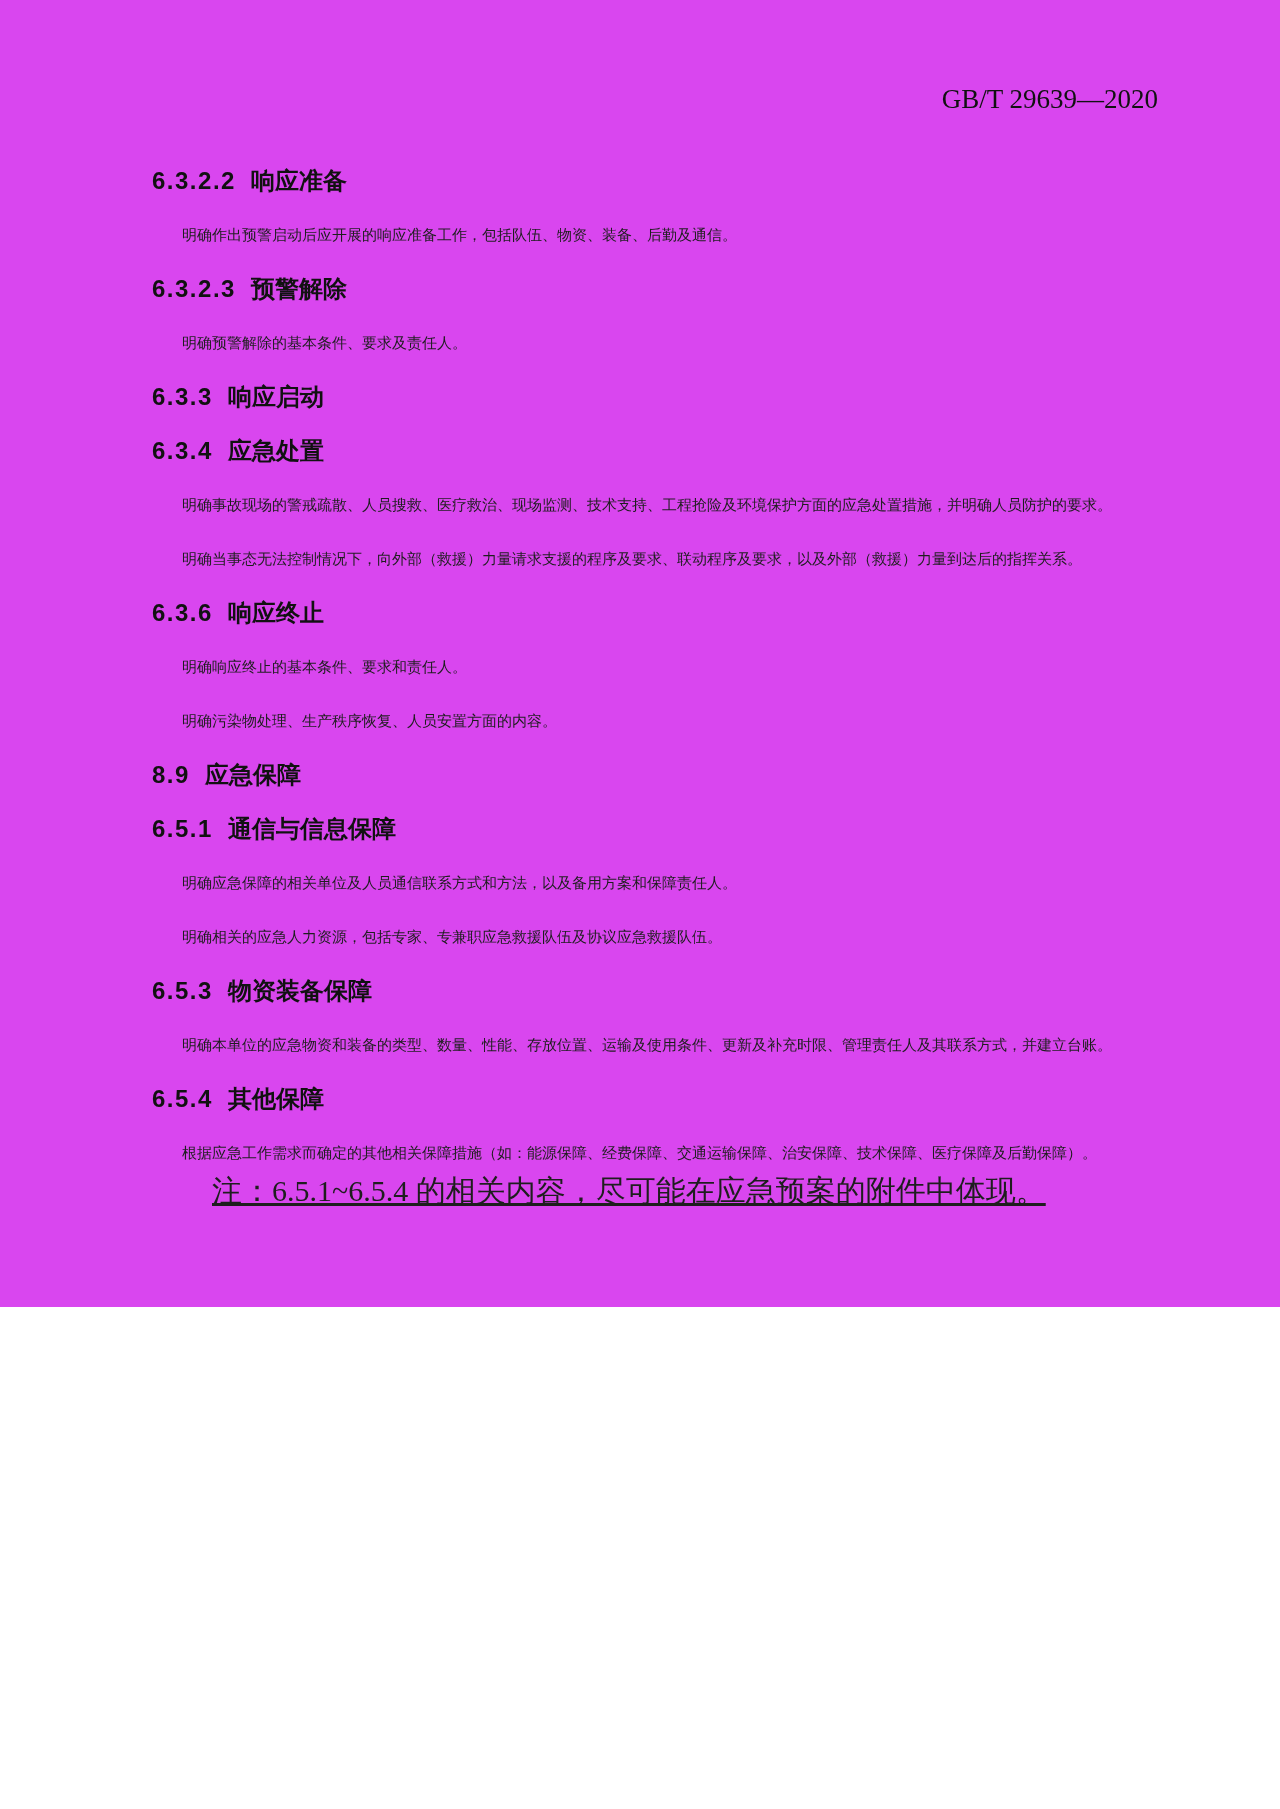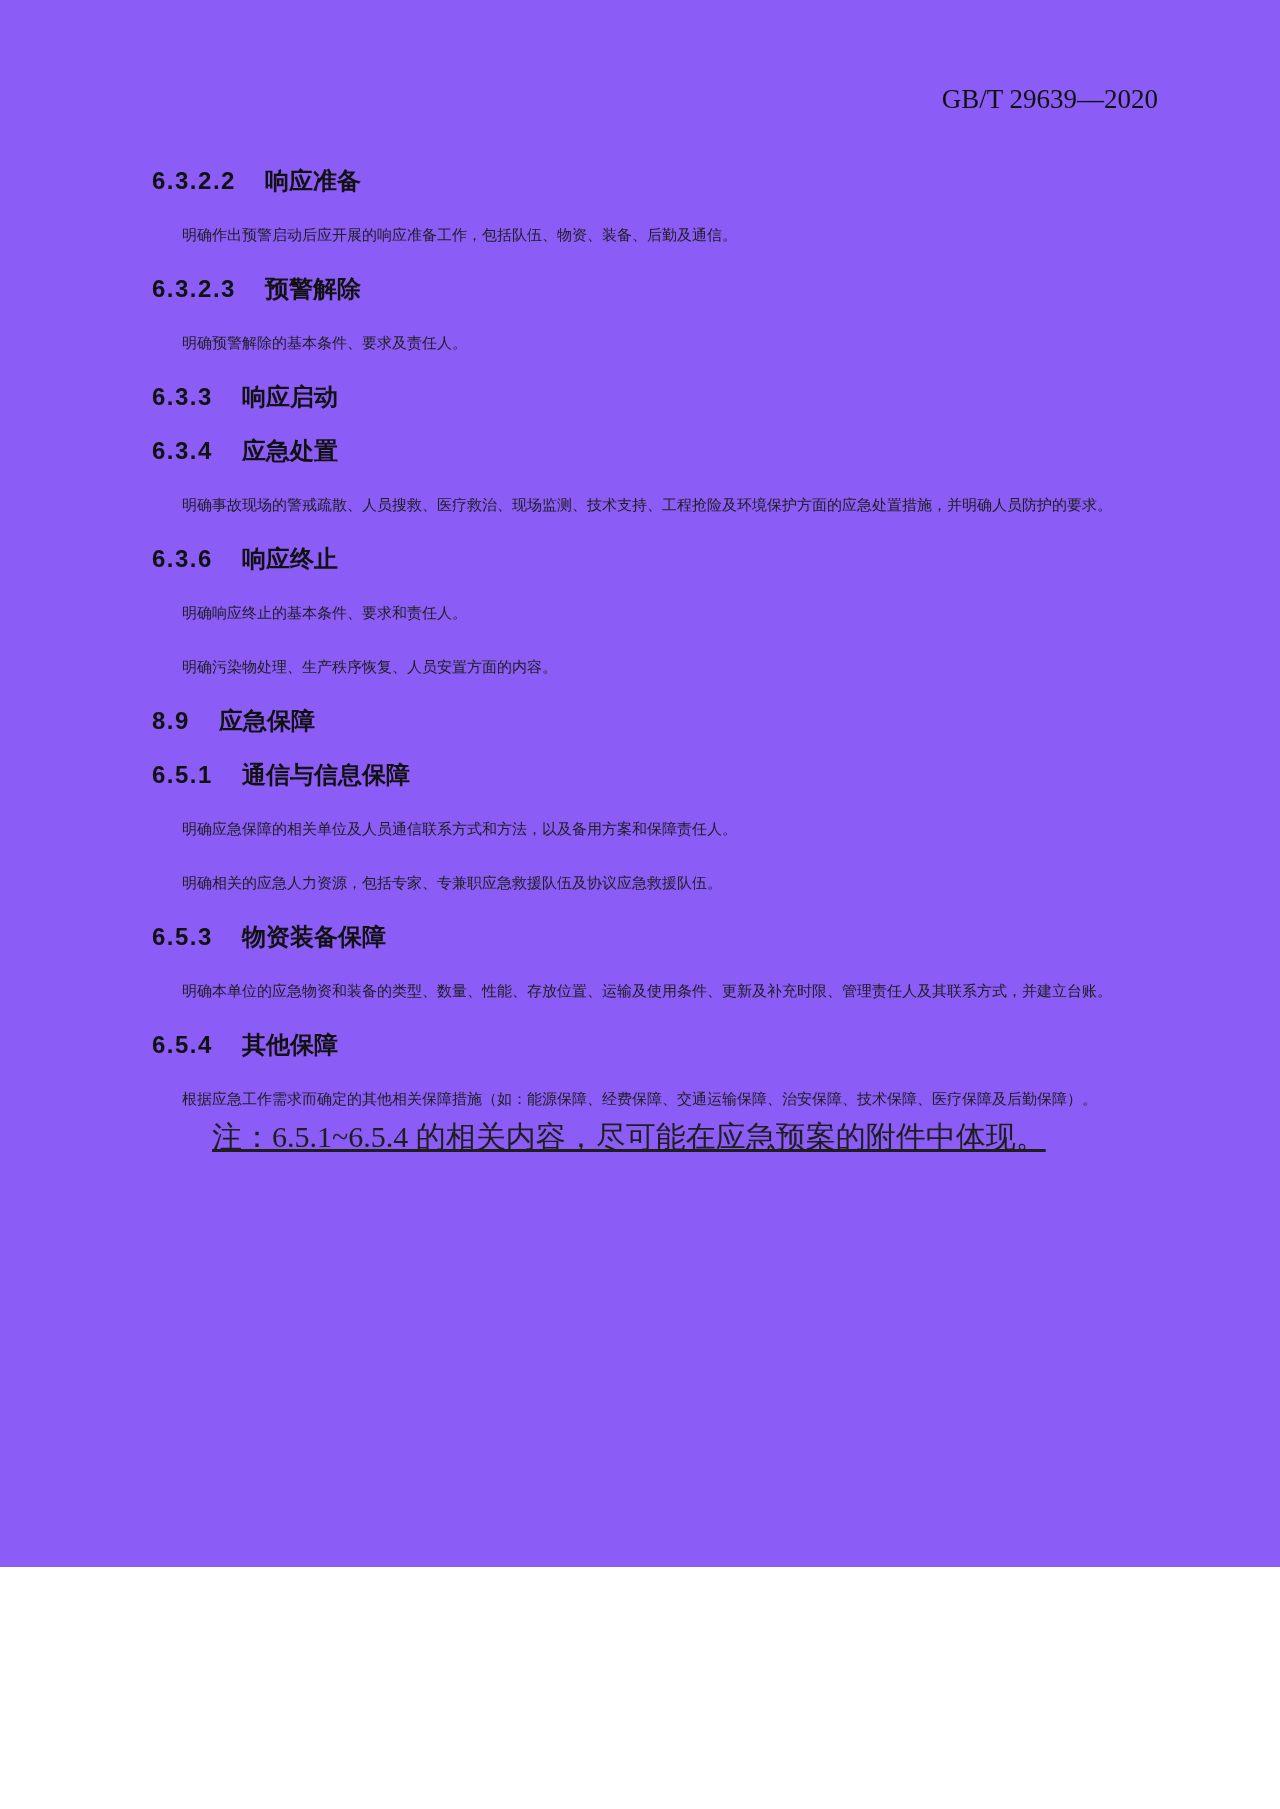--- a/index.html
+++ b/index.html
@@ -1,20 +1,20 @@
 <!DOCTYPE html>
 <html><head>
 <meta charset="utf-8">
 <style>
   html, body { margin: 0; padding: 0; background: #ffffff; }
   .page {
     position: relative;
     width: 1280px;
-    height: 1567px;
-    background: #8b5cf6;
+    height: 1307px;
+    background: #d946ef;
     overflow: hidden;
     font-family: "Liberation Serif", serif;
     color: #1c1c1c;
   }
   .doc-header {
     padding-top: 84px;
     padding-right: 122px;
     text-align: right;
     font-family: "Liberation Serif", serif;
     font-size: 27px;
@@ -28,21 +28,21 @@
   .heading {
     margin-top: 16px;
     font-family: "Liberation Sans", sans-serif;
     font-weight: bold;
     font-size: 24px;
     line-height: 38px;
     color: #111;
     white-space: pre-wrap;
   }
   .heading:first-of-type { margin-top: 48px; }
-  .hnum { letter-spacing: 1.5px; margin-right: 29px; }
+  .hnum { letter-spacing: 1.5px; margin-right: 15px; }
   .para {
     margin: 16px 0 0 0;
     font-size: 15px;
     line-height: 38px;
     text-align: justify;
     text-indent: 2em;
     color: #1e1e1e;
   }
   .note-line {
     margin: 0;
@@ -92,20 +92,21 @@
     <p class="para">明确作出预警启动后应开展的响应准备工作，包括队伍、物资、装备、后勤及通信。</p>
 
     <div class="heading"><span class="hnum">6.3.2.3</span><span class="htitle">预警解除</span></div>
     <p class="para">明确预警解除的基本条件、要求及责任人。</p>
 
     <div class="heading"><span class="hnum">6.3.3</span><span class="htitle">响应启动</span></div>
 
     <div class="heading"><span class="hnum">6.3.4</span><span class="htitle">应急处置</span></div>
     <p class="para">明确事故现场的警戒疏散、人员搜救、医疗救治、现场监测、技术支持、工程抢险及环境保护方面的应急处置措施，并明确人员防护的要求。</p>
 
+    <p class="para">明确当事态无法控制情况下，向外部（救援）力量请求支援的程序及要求、联动程序及要求，以及外部（救援）力量到达后的指挥关系。</p>
 
     <div class="heading"><span class="hnum">6.3.6</span><span class="htitle">响应终止</span></div>
     <p class="para">明确响应终止的基本条件、要求和责任人。</p>
 
     <p class="para">明确污染物处理、生产秩序恢复、人员安置方面的内容。</p>
 
     <div class="heading"><span class="hnum">8.9</span><span class="htitle">应急保障</span></div>
 
     <div class="heading"><span class="hnum">6.5.1</span><span class="htitle">通信与信息保障</span></div>
     <p class="para">明确应急保障的相关单位及人员通信联系方式和方法，以及备用方案和保障责任人。</p>

